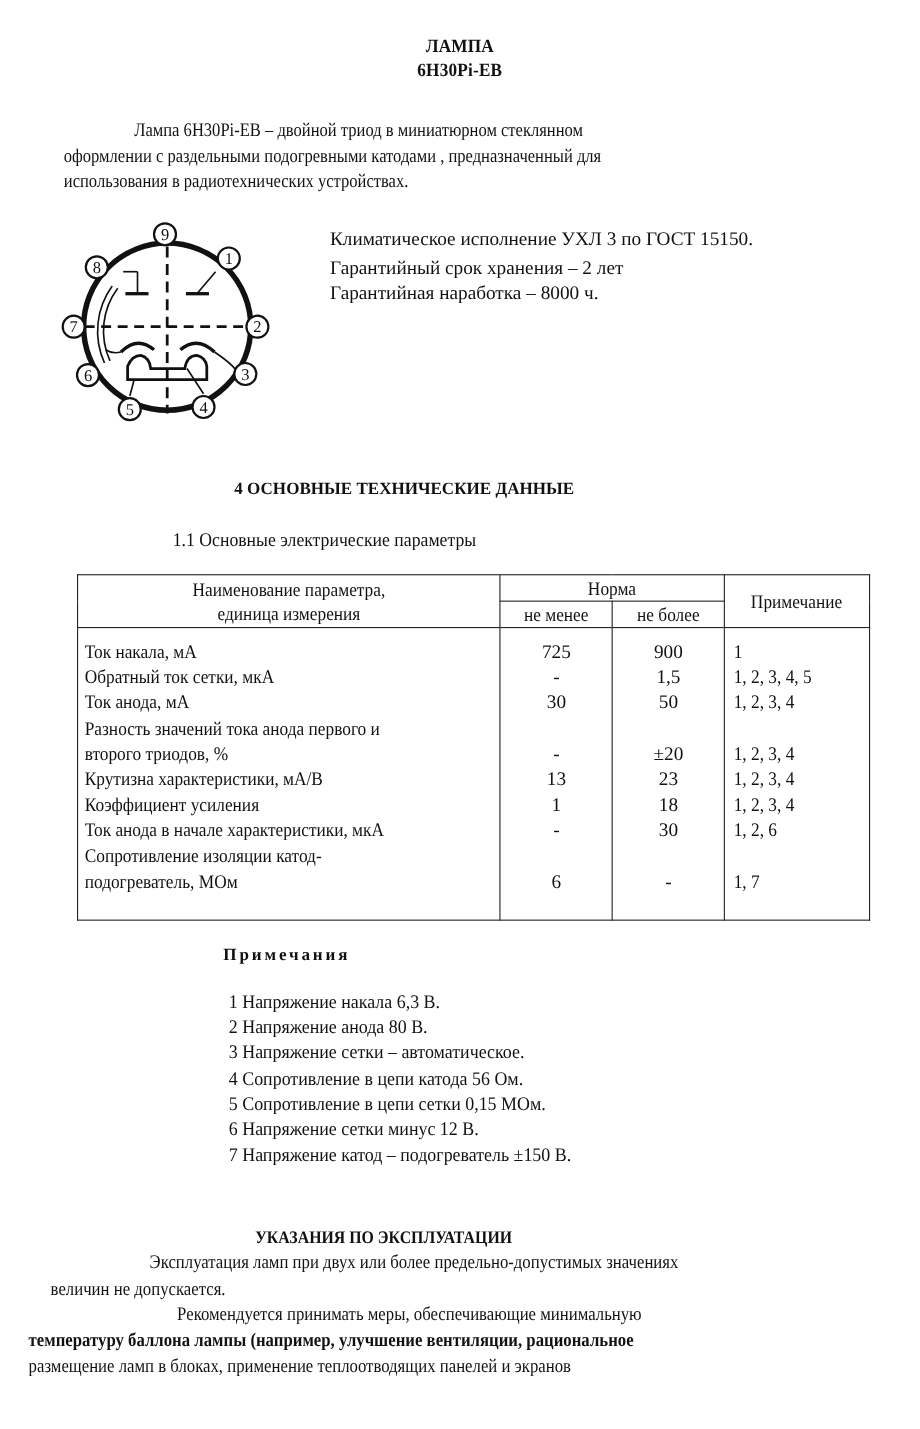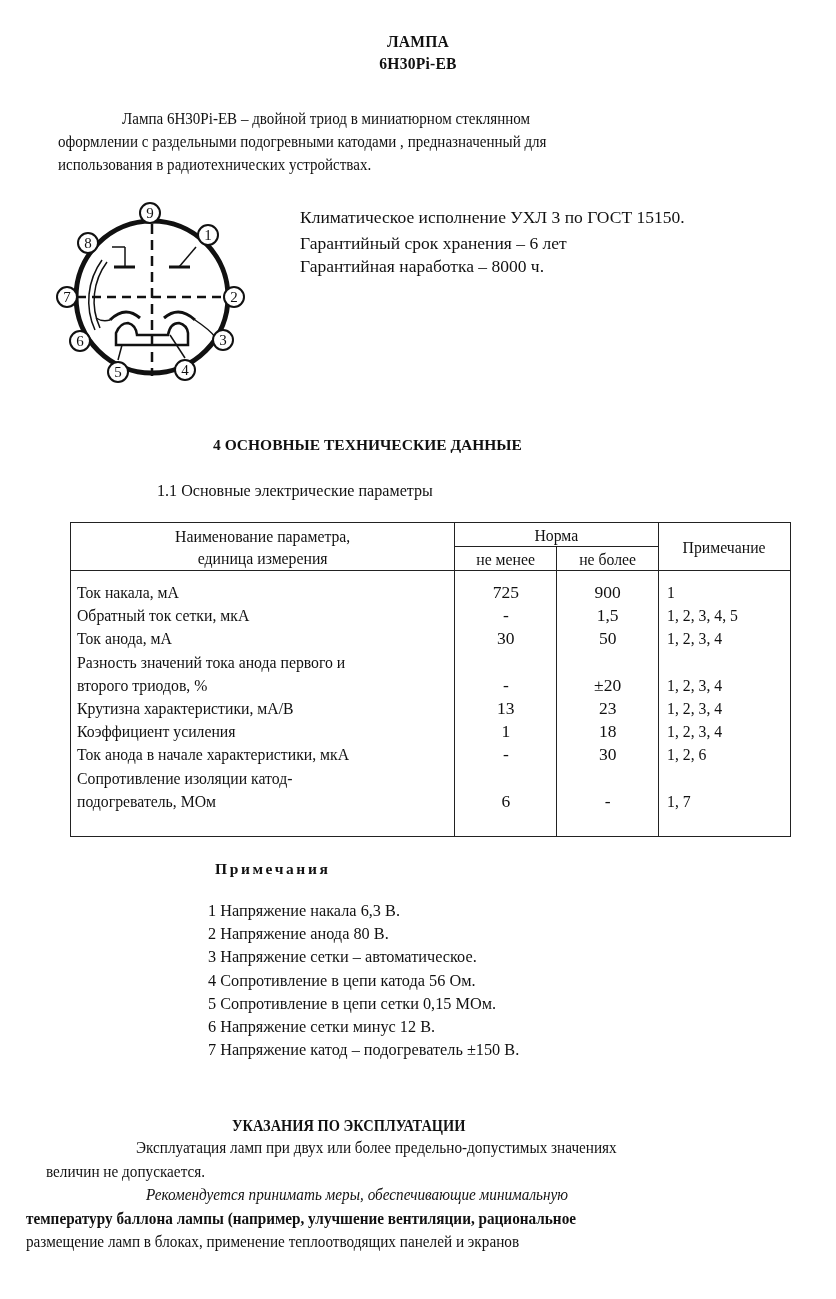--- a/index.html
+++ b/index.html
@@ -4,21 +4,21 @@
 <style>
   html, body { margin: 0; padding: 0; background: #ffffff; }
   body {
     width: 836px; height: 1299px; position: relative; overflow: hidden;
     font-family: "Liberation Serif", serif; color: #111;
   }
   .abs { position: absolute; white-space: nowrap; }
   .title { font-weight: bold; font-size: 17px; left: 0; width: 836px; text-align: center; letter-spacing: 0.2px; transform: scaleX(0.92); }
   .p { font-size: 17.5px; }
   .cond { display: inline-block; transform-origin: left center; }
-  .spaced { letter-spacing: 2.6px; font-weight: bold; font-size: 15.5px; margin-left: 12px; }
+  .spaced { letter-spacing: 2.6px; font-weight: bold; font-size: 15.5px; }
   table.params {
     position: absolute; left: 70px; top: 522px; width: 721px; height: 315px;
     border-collapse: collapse; font-size: 17.5px;
   }
   table.params td, table.params th { border: 1.5px solid #222; padding: 0; font-weight: normal; }
   table.params th { text-align: center; line-height: 22px; }
   .body-cell { vertical-align: top; line-height: 23.2px; padding-top: 10px !important; }
   .col-name { padding-left: 6px !important; text-align: left; margin-left: 32px; }
   .col-num { text-align: center; }
   .col-note { padding-left: 8px !important; text-align: left; }
@@ -78,21 +78,21 @@
     <text x="183" y="155">3</text>
     <text x="145" y="185">4</text>
     <text x="78" y="187">5</text>
     <text x="40" y="156">6</text>
     <text x="27" y="112">7</text>
     <text x="48" y="58">8</text>
   </g>
 </svg>
 
 <div class="abs p" style="left:300px; top:207px;">Климатическое  исполнение УХЛ  3  по  ГОСТ  15150.</div>
-<div class="abs p" style="left:300px; top:233px;">Гарантийный срок  хранения – 6 лет</div>
+<div class="abs p" style="left:300px; top:233px;">Гарантийный срок  хранения – 2 лет</div>
 <div class="abs p" style="left:300px; top:256px;">Гарантийная наработка  –  8000 ч.</div>
 
 <div class="abs" style="left:213px; top:436px; font-weight:bold; font-size:15.5px;">4   ОСНОВНЫЕ  ТЕХНИЧЕСКИЕ ДАННЫЕ</div>
 <div class="abs p" style="left:157px; top:480px;"><span class="cond" style="transform:scaleX(0.92);">1.1 Основные электрические параметры</span></div>
 
 <table class="params">
   <colgroup>
     <col style="width:385px">
       <col style="width:102px">
       <col style="width:102px">
@@ -171,15 +171,15 @@
     <div style="transform: scaleX(0.93); transform-origin: left center;">3 Напряжение сетки – автоматическое.</div>
     <div style="transform: scaleX(0.93); transform-origin: left center;">4 Сопротивление в цепи катода 56 Ом.</div>
     <div style="transform: scaleX(0.93); transform-origin: left center;">5 Сопротивление в цепи сетки 0,15 МОм.</div>
     <div style="transform: scaleX(0.93); transform-origin: left center;">6 Напряжение сетки минус 12 В.</div>
     <div style="transform: scaleX(0.93); transform-origin: left center;">7 Напряжение катод – подогреватель ±150 В.</div>
   </div>
 
 <div class="abs" style="left:232px; top:1117px; font-weight:bold; font-size:16px;"><span class="cond" style="transform:scaleX(0.9);">УКАЗАНИЯ ПО ЭКСПЛУАТАЦИИ</span></div>
 <div class="abs p" style="left:136px; top:1137px;"><span class="cond" style="transform:scaleX(0.87);">Эксплуатация ламп при двух или более предельно-допустимых значениях</span></div>
 <div class="abs p" style="left:46px; top:1161px;"><span class="cond" style="transform:scaleX(0.87);">величин  не допускается.</span></div>
-<div class="abs p" style="left:146px; top:1184px;font-style:italic;"><span class="cond" style="transform:scaleX(0.87);">Рекомендуется принимать меры, обеспечивающие минимальную</span></div>
+<div class="abs p" style="left:161px; top:1184px;"><span class="cond" style="transform:scaleX(0.87);">Рекомендуется принимать меры, обеспечивающие минимальную</span></div>
 <div class="abs p" style="left:26px; top:1208px;font-weight:bold;"><span class="cond" style="transform:scaleX(0.87);">температуру баллона лампы (например, улучшение вентиляции, рациональное</span></div>
 <div class="abs p" style="left:26px; top:1231px;"><span class="cond" style="transform:scaleX(0.87);">размещение ламп в блоках, применение теплоотводящих панелей и экранов</span></div>
 
 </body></html>

